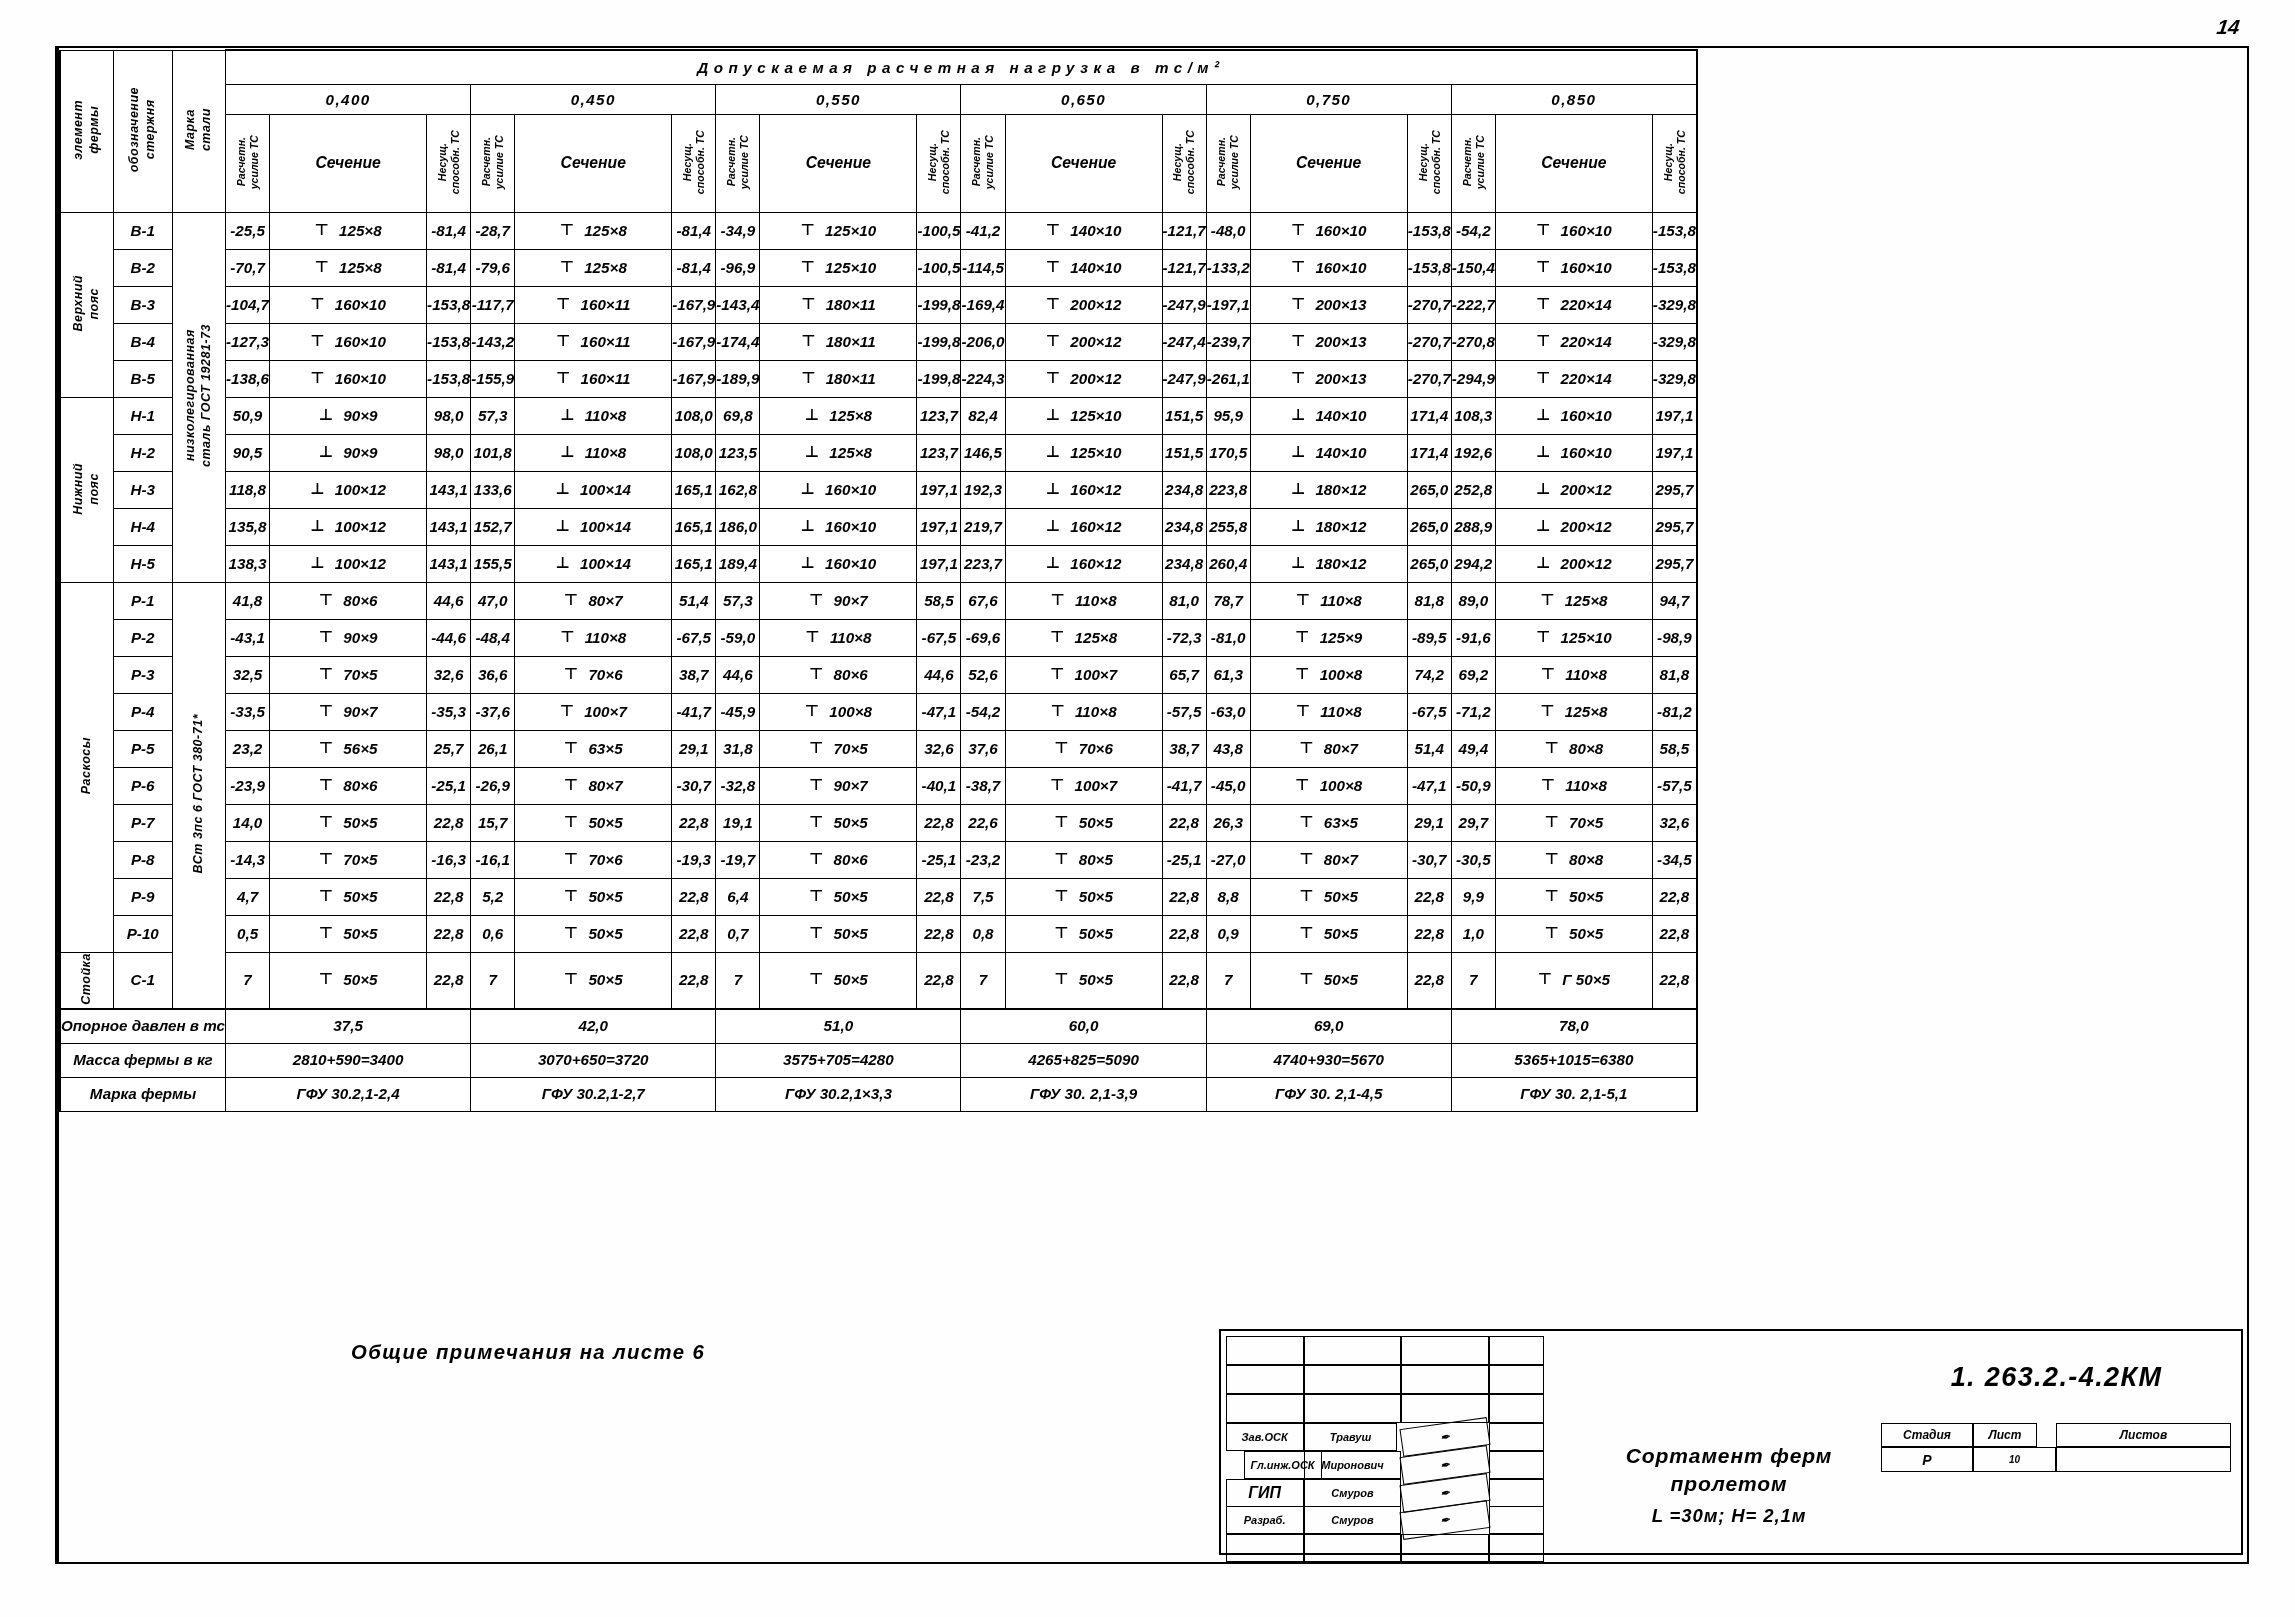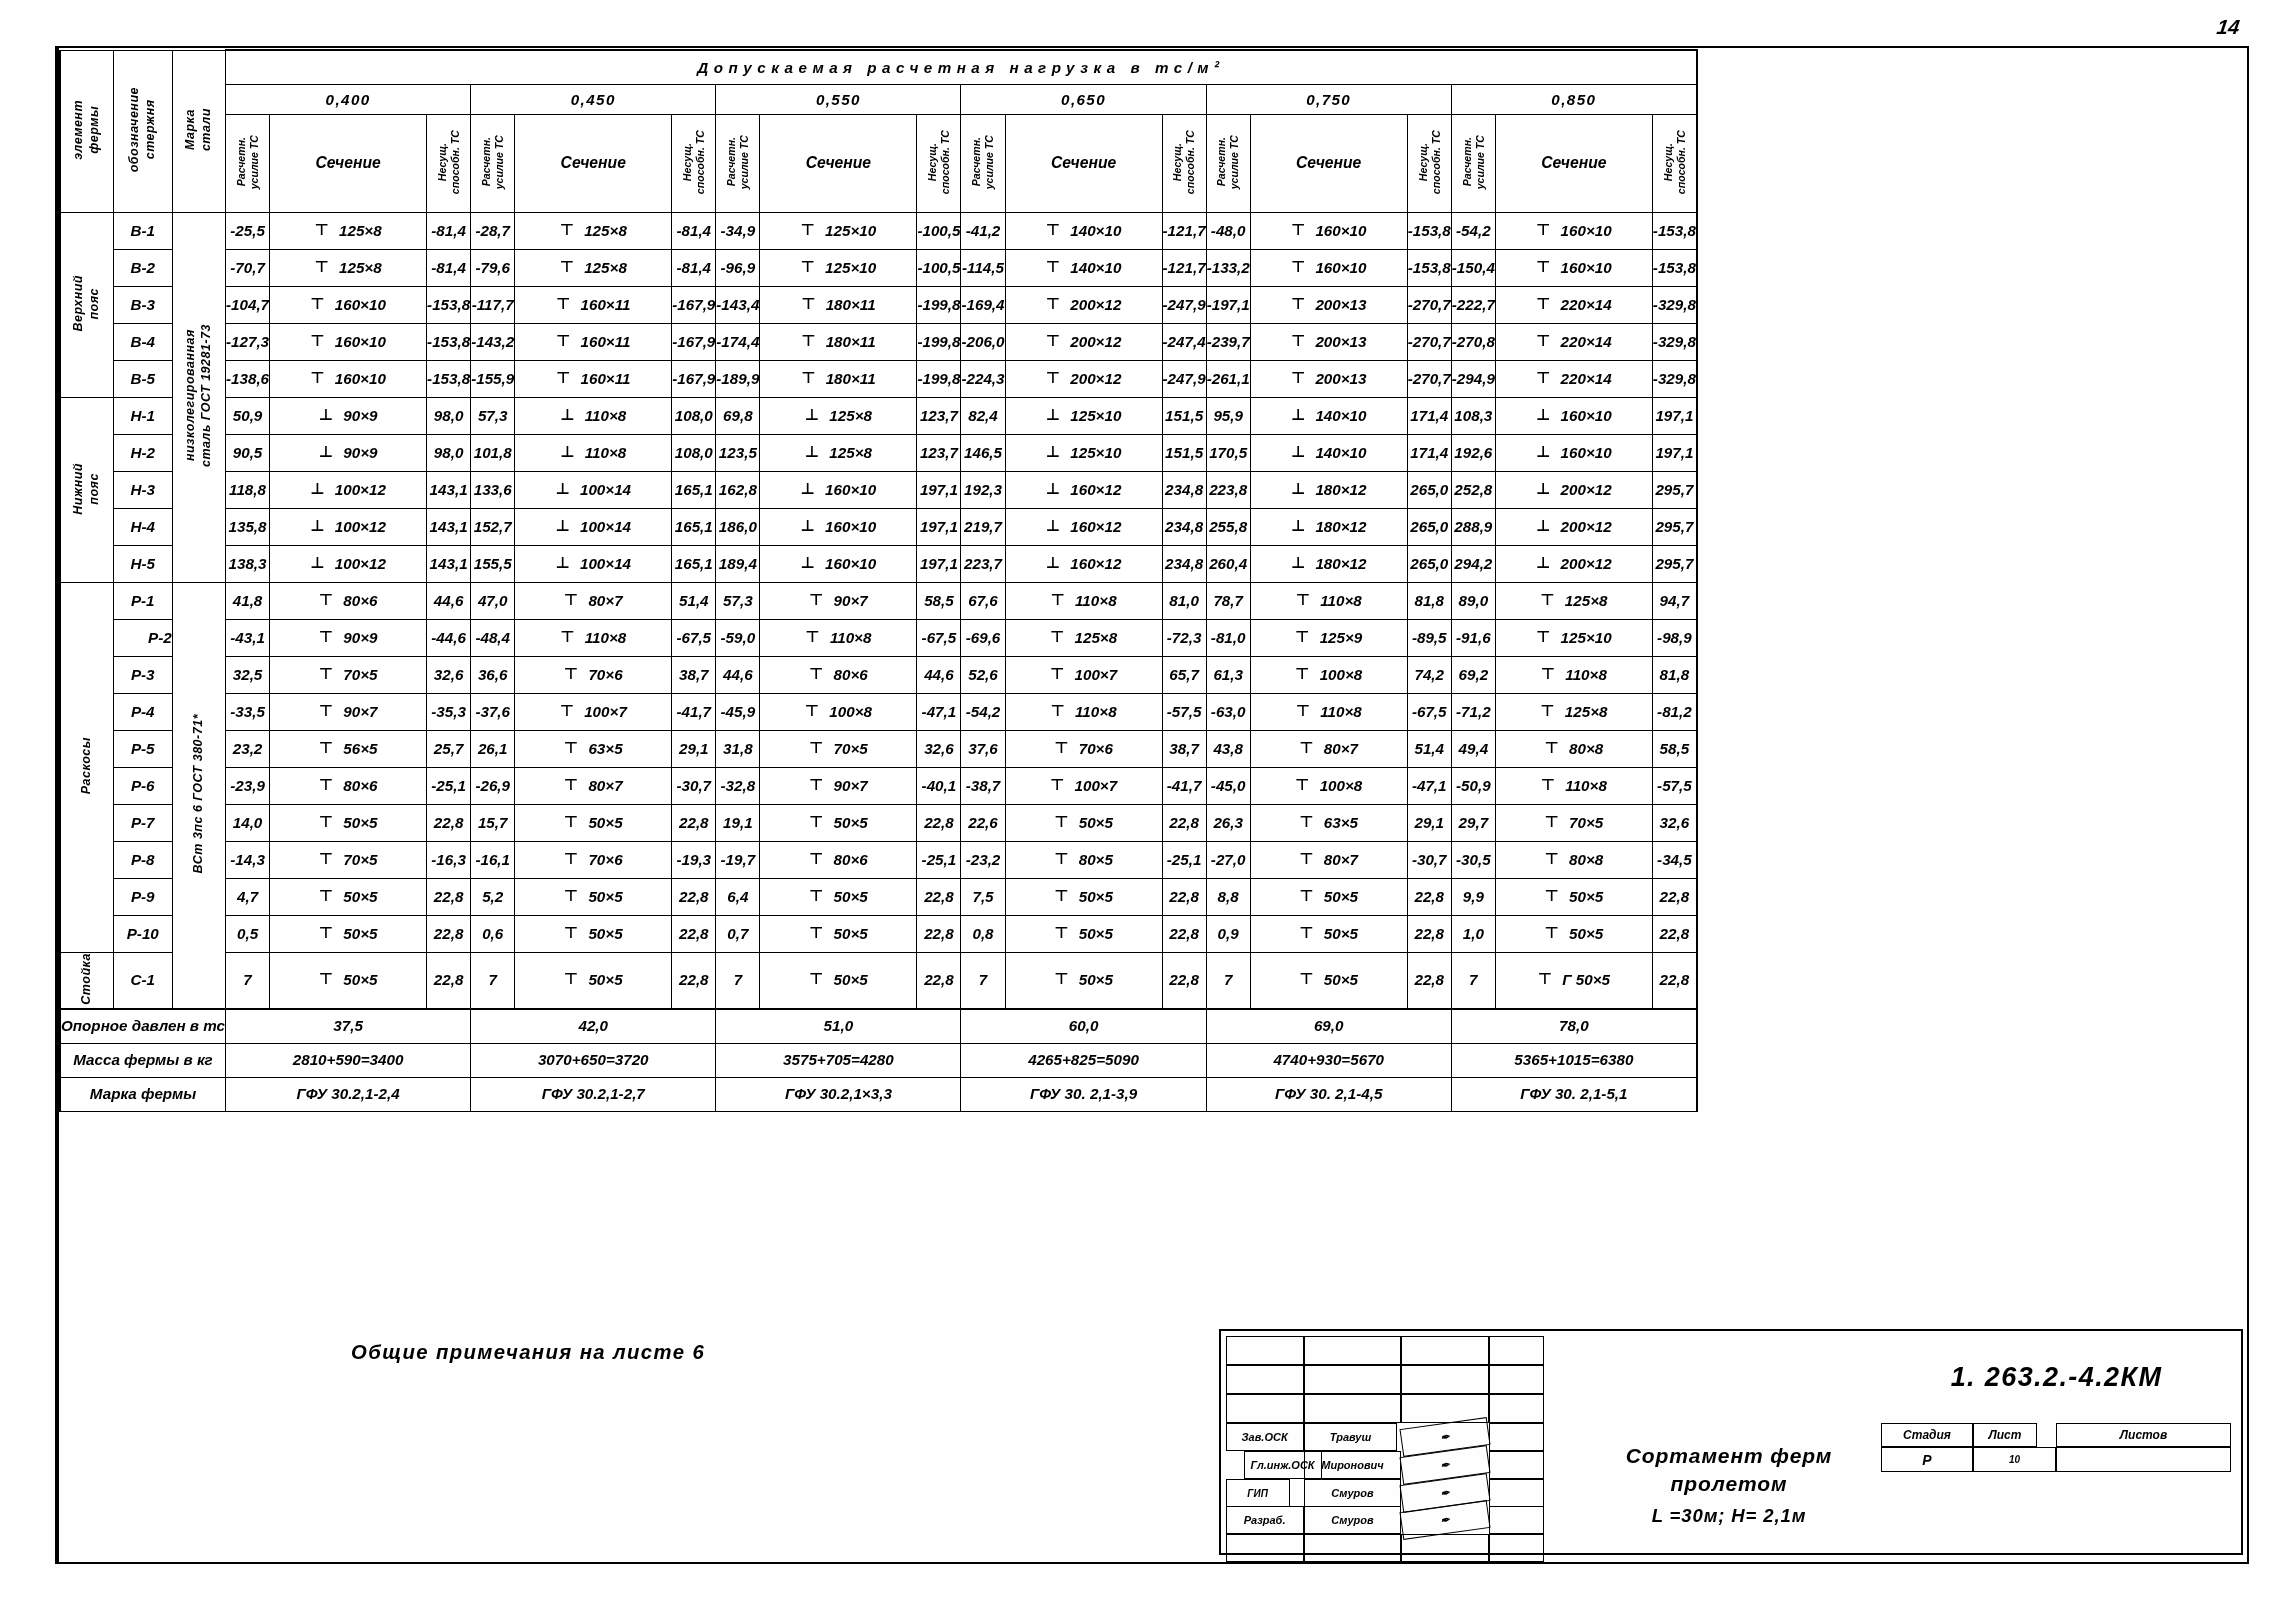--- a/index.html
+++ b/index.html
@@ -443,21 +443,21 @@
           <td class="sect"><span class="prof">⊤</span>110×8</td>
           <td class="cell-val">81,0</td>
           <td class="cell-val">78,7</td>
           <td class="sect"><span class="prof">⊤</span>110×8</td>
           <td class="cell-val">81,8</td>
           <td class="cell-val">89,0</td>
           <td class="sect"><span class="prof">⊤</span>125×8</td>
           <td class="cell-val thick-r">94,7</td>
         </tr>
         <tr>
-          <td class="cell-val" style="height: 36px; text-align: right;">Р-2</td>
+          <td class="cell-val" style="height: 36px;">Р-2</td>
           <td class="cell-val">-43,1</td>
           <td class="sect"><span class="prof">⊤</span>90×9</td>
           <td class="cell-val">-44,6</td>
           <td class="cell-val">-48,4</td>
           <td class="sect"><span class="prof">⊤</span>110×8</td>
           <td class="cell-val">-67,5</td>
           <td class="cell-val">-59,0</td>
           <td class="sect"><span class="prof">⊤</span>110×8</td>
           <td class="cell-val">-67,5</td>
           <td class="cell-val">-69,6</td>
@@ -709,21 +709,21 @@
         <div class="tb-cell" style="left: 180px; top: 63px; width: 88px; height: 29px;"></div>
         <div class="tb-cell" style="left: 268px; top: 63px; width: 55px; height: 29px;"></div>
         <div class="tb-cell " style="left: 4.6px; top: 92px; width: 78px; height: 28px; font-size: 11px;">Зав.ОСК</div>
         <div class="tb-cell " style="left: 83px; top: 92px; width: 93px; height: 28px; font-size: 11px;">Травуш</div>
         <div class="tb-cell sig" style="left: 180px; top: 92px; width: 88px; height: 28px; font-size: 11px;">✒</div>
         <div class="tb-cell " style="left: 268px; top: 92px; width: 55px; height: 28px; font-size: 11px;"></div>
         <div class="tb-cell " style="left: 4.6px; top: 120px; width: 78px; height: 28px; font-size: 11px; margin-left: 18px;">Гл.инж.ОСК</div>
         <div class="tb-cell " style="left: 83px; top: 120px; width: 97px; height: 28px; font-size: 11px;">Миронович</div>
         <div class="tb-cell sig" style="left: 180px; top: 120px; width: 88px; height: 28px; font-size: 11px;">✒</div>
         <div class="tb-cell " style="left: 268px; top: 120px; width: 55px; height: 28px; font-size: 11px;"></div>
-        <div class="tb-cell " style="left: 4.6px; top: 148px; width: 64px; height: 28px; font-size: 10px;">ГИП</div>
+        <div class="tb-cell " style="left: 4.6px; top: 148px; width: 78px; height: 28px; font-size: 16px;">ГИП</div>
         <div class="tb-cell " style="left: 83px; top: 148px; width: 97px; height: 28px; font-size: 11px;">Смуров</div>
         <div class="tb-cell sig" style="left: 180px; top: 148px; width: 88px; height: 28px; font-size: 11px;">✒</div>
         <div class="tb-cell " style="left: 268px; top: 148px; width: 55px; height: 28px; font-size: 11px;"></div>
         <div class="tb-cell " style="left: 4.6px; top: 175px; width: 78px; height: 28px; font-size: 11px;">Разраб.</div>
         <div class="tb-cell " style="left: 83px; top: 175px; width: 97px; height: 28px; font-size: 11px;">Смуров</div>
         <div class="tb-cell sig" style="left: 180px; top: 175px; width: 88px; height: 28px; font-size: 11px;">✒</div>
         <div class="tb-cell " style="left: 268px; top: 175px; width: 55px; height: 28px; font-size: 11px;"></div>
         <div class="tb-cell" style="left: 4.6px; top: 203px; width: 78px; height: 28px;"></div>
         <div class="tb-cell" style="left: 83px; top: 203px; width: 97px; height: 28px;"></div>
         <div class="tb-cell" style="left: 180px; top: 203px; width: 88px; height: 28px;"></div>

